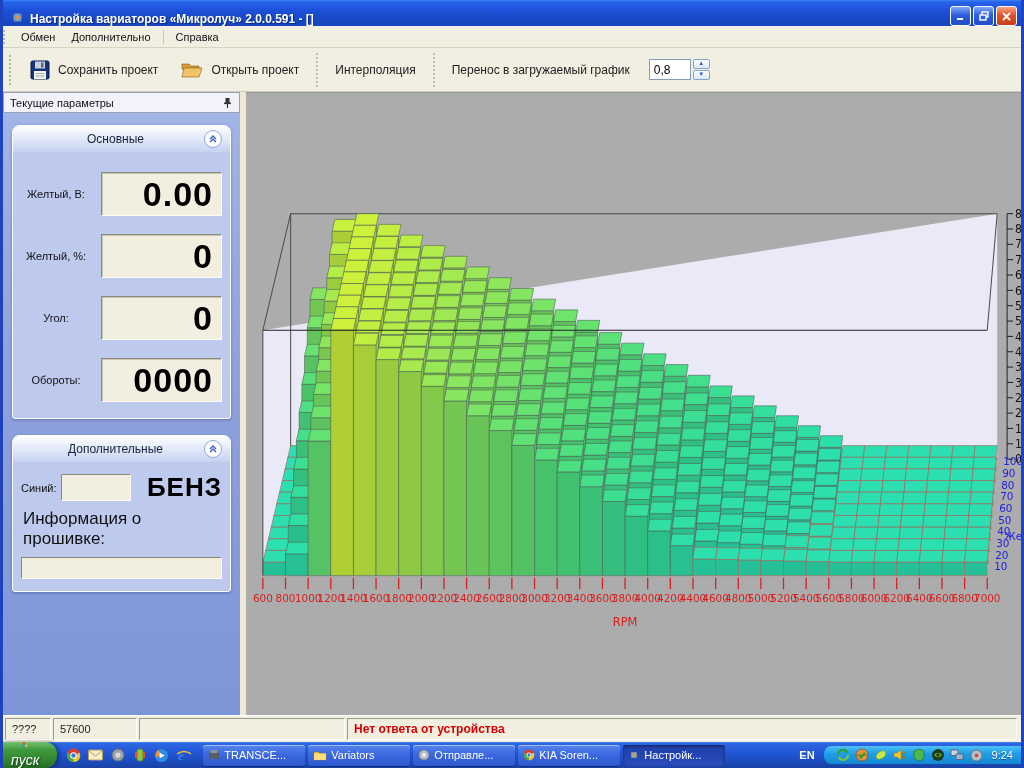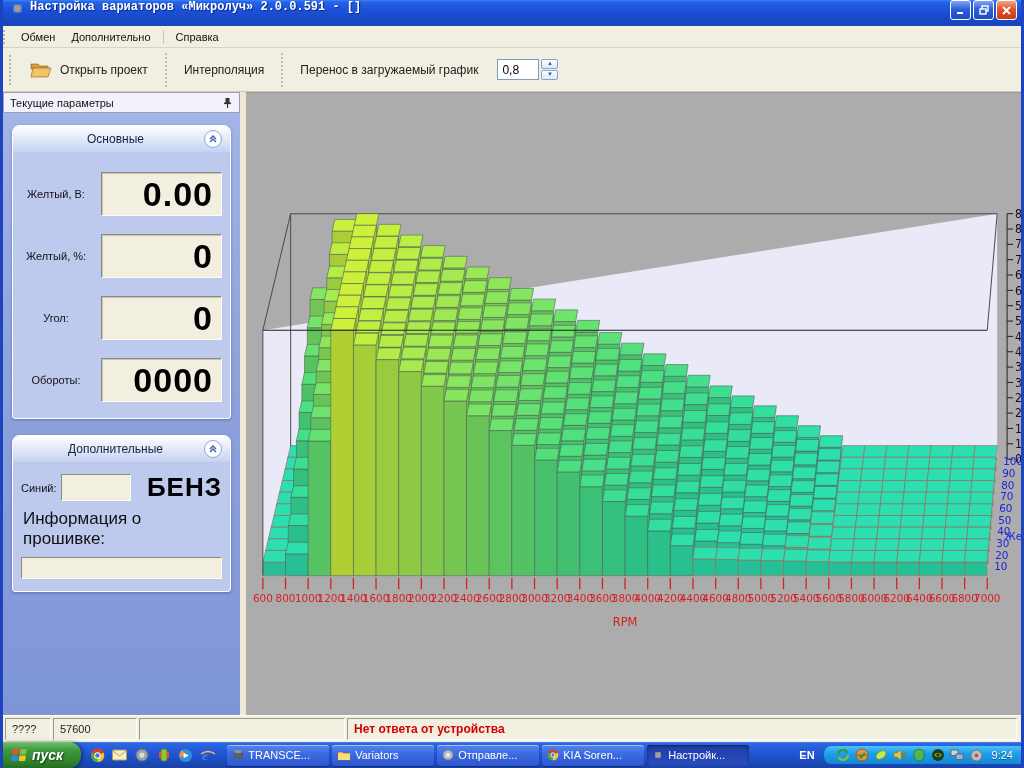--- a/index.html
+++ b/index.html
@@ -1,20 +1,20 @@
 <!DOCTYPE html>
 <html><head>
 <meta charset="utf-8">
 <style>
   * { margin:0; padding:0; box-sizing:border-box; }
   html,body { width:1024px; height:768px; overflow:hidden; font-family:"Liberation Sans", sans-serif; }
   .window { width:1024px; height:768px; display:flex; flex-direction:column; background:#ECE9D8; border-left:3px solid #1D43BE; border-right:3px solid #1D43BE; }
 
   
-  .titlebar { height:26px; flex:0 0 26px; background:linear-gradient(180deg,#3C81F3 0%,#2663E8 8%,#1C50D8 40%,#1646BE 88%,#1D43BE 100%); display:flex; align-items:flex-start; padding:0 4px;font-family:Liberation Mono, monospace; }
+  .titlebar { height:26px; flex:0 0 26px; background:linear-gradient(180deg,#3C81F3 0%,#2663E8 8%,#1C50D8 40%,#1646BE 88%,#1D43BE 100%); display:flex; align-items:flex-end; padding:0 4px; }
   .titlebar .app-icon { width:17px; height:17px; margin:0 4px 0 2px; }
   .titlebar .title { color:#fff; font-weight:bold; font-size:12px; text-shadow:1px 1px 1px #0a2a80; flex:1; white-space:nowrap; overflow:hidden; }
   .caption-btns { display:flex; gap:2px; }
   .cap-btn { width:21px; height:20px; border-radius:3px; border:1px solid #fff; display:flex; align-items:center; justify-content:center; color:#fff; font-size:11px; font-weight:bold; background:linear-gradient(180deg,#7DA7F8,#2E5FD8 45%,#1F4BC8); }
   .cap-btn.close { background:linear-gradient(180deg,#F6A583,#E0542A 45%,#C63E18); }
   .cap-btn svg { display:block; }
 
   
   .menubar { height:22px; flex:0 0 22px; background:#F1EFE2; border-bottom:1px solid #d8d4c0; display:flex; align-items:center; font-size:11px; }
   .menubar .grip { width:3px; height:14px; border-left:2px dotted #b9b5a2; margin-right:7px; }
@@ -67,21 +67,21 @@
 
   
   .statusbar { height:27px; flex:0 0 27px; background:#F1EFE0; border-top:1px solid #fff; display:flex; align-items:stretch; padding:2px 2px; font-size:11px; color:#222; }
   .sb-panel { border:1px solid; border-color:#9c9a8a #fff #fff #9c9a8a; margin-right:2px; display:flex; align-items:center; padding:0 6px; }
   .sb-1 { width:46px; } .sb-2 { width:84px; } .sb-3 { width:206px; }
   .sb-4 { flex:1; }
   .sb-msg { color:#D40000; font-weight:bold; font-size:12px; }
 
   
   .taskbar { height:26px; flex:0 0 26px; background:linear-gradient(180deg,#4A84EE 0%,#2E66E0 6%,#2055D4 45%,#1941A5 100%); display:flex; align-items:center; position:relative; }
-  .start-btn { height:26px; padding:0 18px 0 8px; border-radius:0 12px 12px 0; background:linear-gradient(180deg,#73C271 0%,#3E9A3C 30%,#2E7F2C 80%,#256B24 100%); box-shadow:2px 0 4px rgba(0,0,0,.4); display:flex; align-items:center; gap:5px; color:#fff; font-weight:bold; font-style:italic; font-size:14px; text-shadow:1px 1px 2px #123c12; }
+  .start-btn { height:26px; padding:0 18px 0 8px; border-radius:0 12px 12px 0; background:linear-gradient(180deg,#73C271 0%,#3E9A3C 30%,#2E7F2C 80%,#256B24 100%); box-shadow:2px 0 4px rgba(0,0,0,.4); display:flex; align-items:center; gap:5px; color:#fff; font-weight:normal; font-style:italic; font-size:14px; text-shadow:1px 1px 2px #123c12;flex-direction:column; }
   .quick { display:flex; align-items:center; gap:5px; padding:0 8px; }
   .q-icon { width:17px; height:17px; display:flex; align-items:center; justify-content:center; }
   .task-btns { flex:1; display:flex; gap:3px; padding:0 3px; min-width:0; }
   .task-btn { flex:0 1 102px; height:21px; border-radius:3px; background:linear-gradient(180deg,#5585EE,#3A66DE 50%,#2E58D0); box-shadow:inset 0 1px 0 rgba(255,255,255,.45), 0 1px 1px rgba(0,0,0,.3); color:#fff; font-size:11px; display:flex; align-items:center; gap:4px; padding:0 5px; white-space:nowrap; overflow:hidden; }
   .task-btn.active { background:linear-gradient(180deg,#1E3FA6,#2A4CBE); box-shadow:inset 0 1px 3px rgba(0,0,0,.5); }
   .lang { color:#fff; font-size:11px; font-weight:bold; padding:0 8px; }
   .tray { height:18px; display:flex; align-items:center; gap:4px; padding:0 8px 0 12px; background:linear-gradient(180deg,#4FC1F5 0%,#1FA0E8 40%,#1387D2 100%); border-left:1px solid #0d5fa8; border-radius:8px 0 0 8px; }
   .tray .clock { color:#fff; font-size:11px; margin-left:4px; text-shadow:0 1px 1px #0a4a80; }
   .t-icon { width:15px; height:15px; display:flex; align-items:center; justify-content:center; }
 </style>
@@ -121,20 +121,32 @@
   <div class="menubar">
     <div class="grip"></div>
     <div class="menu-item">Обмен</div>
     <div class="menu-item">Дополнительно</div>
     <div class="menu-sep"></div>
     <div class="menu-item">Справка</div>
   </div>
 
   <div class="toolbar">
     <div class="grip"></div>
+    <div class="tb-btn">
+      <svg width="22" height="22" viewBox="0 0 22 22">
+        <rect x="2" y="2" width="18" height="18" rx="1.5" fill="#15337F" stroke="#0a1d4d"></rect>
+        <rect x="6" y="2.5" width="10" height="7" fill="#C9D2DC"></rect>
+        <rect x="12" y="3.5" width="2.5" height="5" fill="#46engage" fill-opacity="0"></rect>
+        <rect x="12" y="3.5" width="2.5" height="5" fill="#5a6a7a"></rect>
+        <rect x="5" y="12" width="12" height="8" fill="#F5F5F0"></rect>
+        <line x1="6.5" y1="14.5" x2="15.5" y2="14.5" stroke="#9aa" stroke-width="1"></line>
+        <line x1="6.5" y1="17" x2="15.5" y2="17" stroke="#9aa" stroke-width="1"></line>
+      </svg>
+      <span>Сохранить проект</span>
+    </div>
     <div class="tb-btn">
       <svg width="24" height="20" viewBox="0 0 24 20">
         <path d="M2 4 h7 l2 2 h8 v3 H2 Z" fill="#D99A38" stroke="#8a5a10" stroke-width=".6"></path>
         <path d="M4 8 h18 l-3 9 H2 Z" fill="#F2C46A" stroke="#8a5a10" stroke-width=".6"></path>
       </svg>
       <span>Открыть проект</span>
     </div>
     <div class="tb-sep"></div>
     <div class="tb-btn">
       <span>Интерполяция</span>

